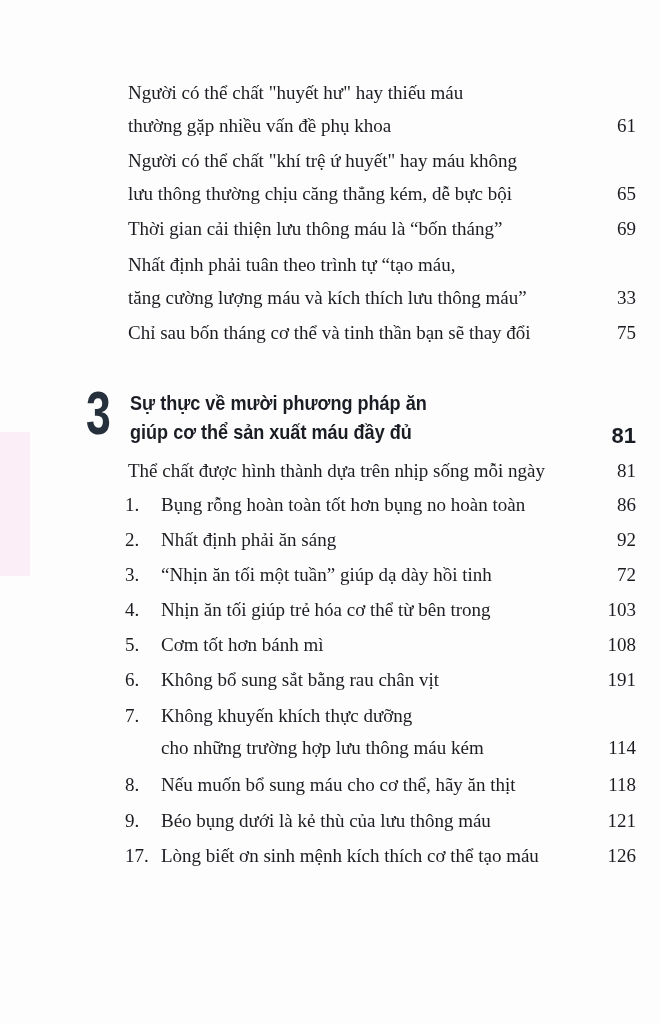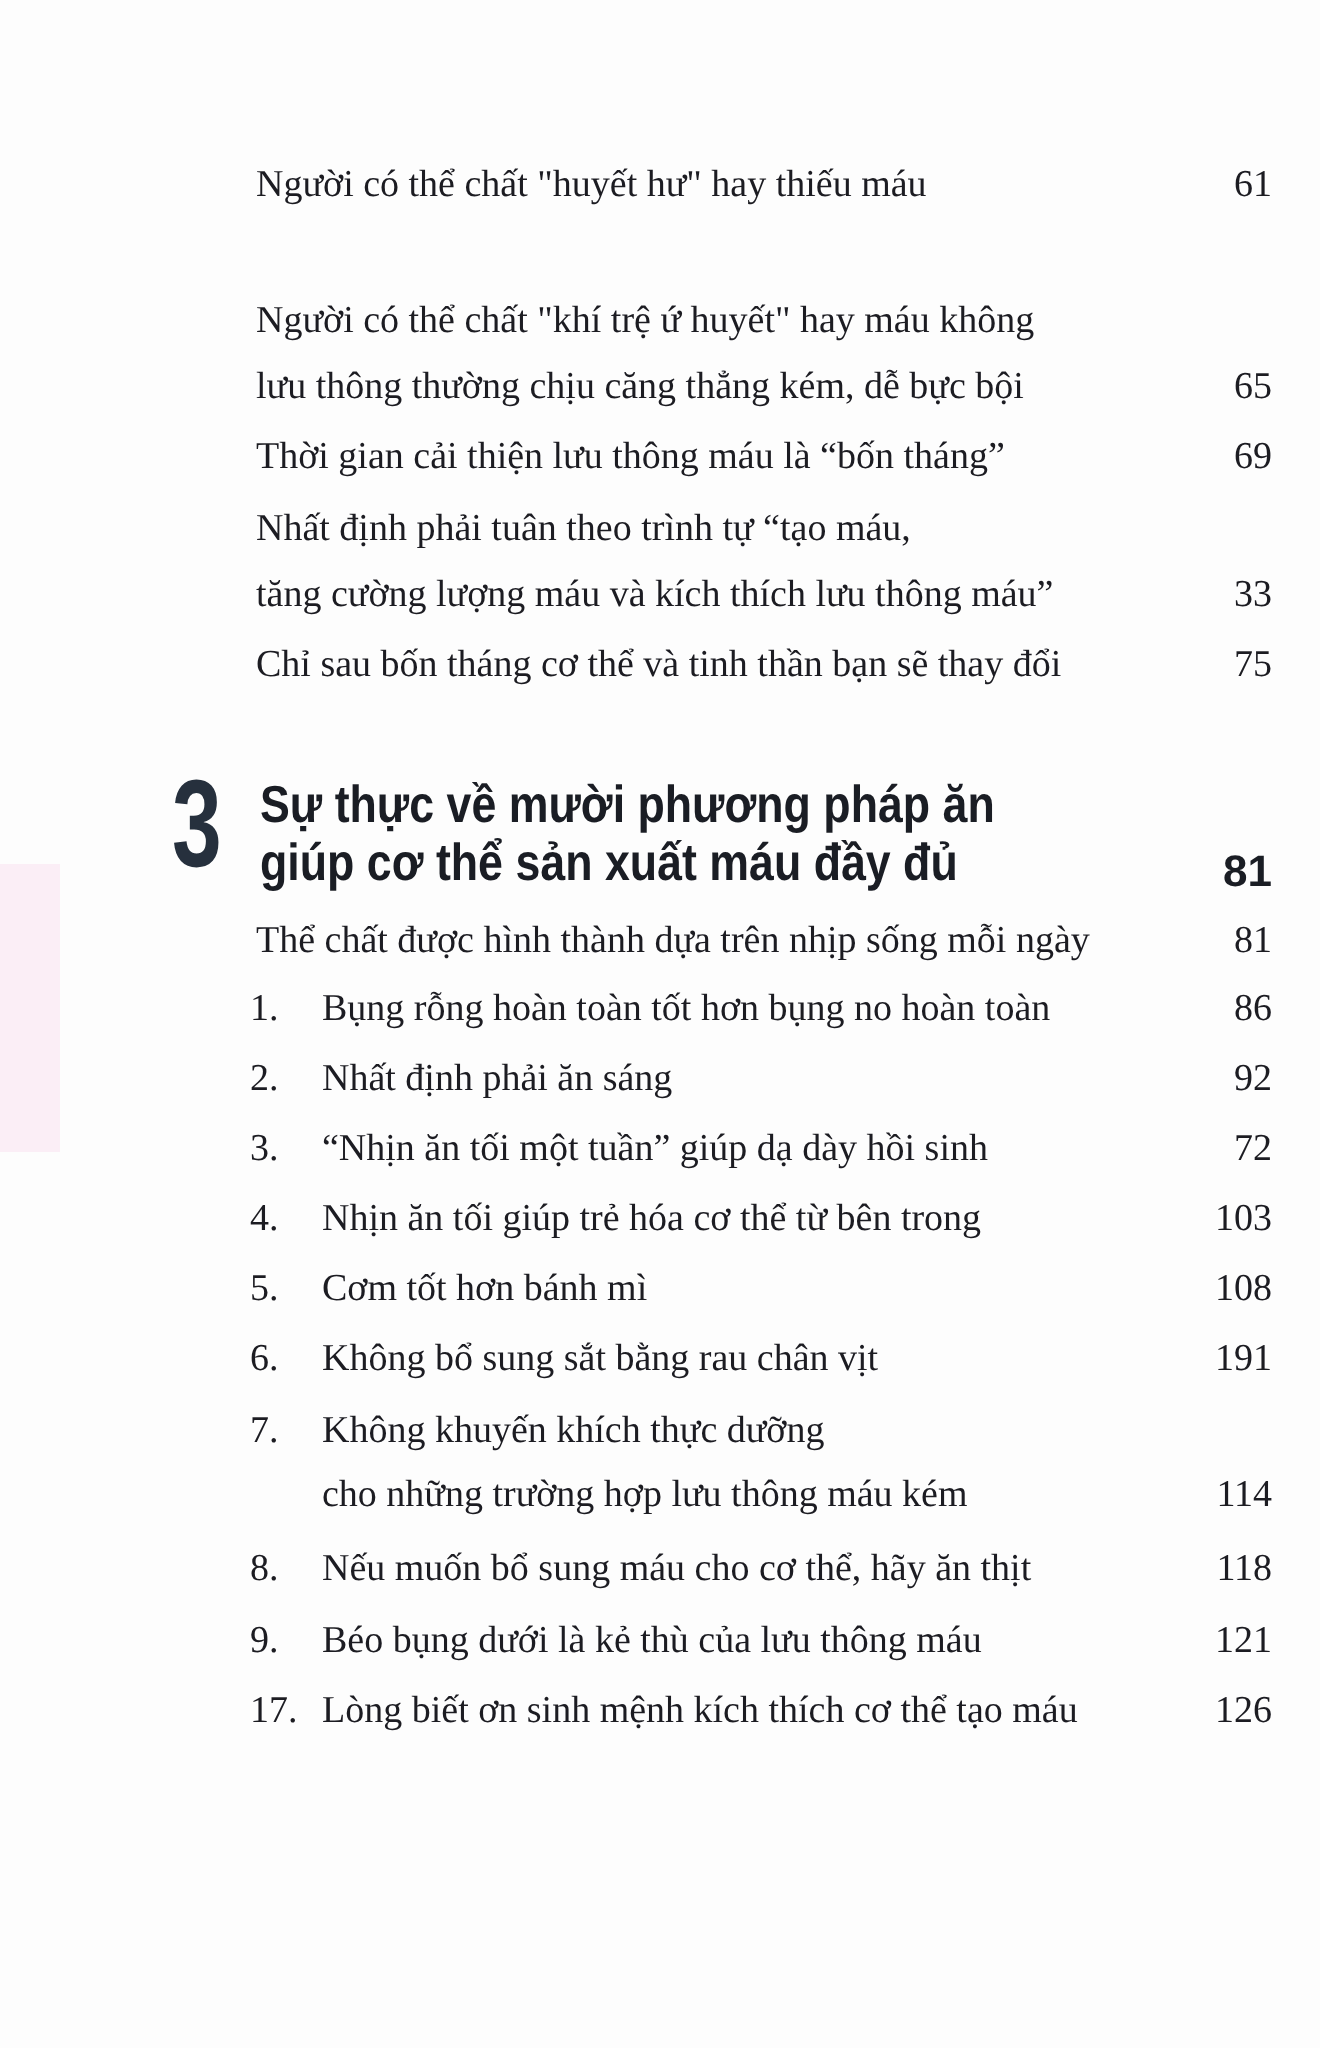--- a/index.html
+++ b/index.html
@@ -95,21 +95,21 @@
       color: #26303d;
       transform: scaleX(0.72);
       transform-origin: left top;
     }
     .chapter .chap-title {
       position: absolute;
       left: 44px;
       top: 2px;
       font-family: "Liberation Sans", "DejaVu Sans", sans-serif;
       font-weight: bold;
-      font-size: 26px;
+      font-size: 21px;
       line-height: 29px;
       color: #1a1d24;
     }
     .chapter .chap-title .line {
       display: block;
       white-space: nowrap;
       transform: scaleX(0.86);
       transform-origin: left center;
     }
     .chapter .chap-page {
@@ -125,20 +125,21 @@
   </style>
 </head>
 <body>
 
 <div class="pink-band"></div>
 
 <div class="toc">
 
   <div class="entry" style="top:76px;">
     <span class="line">Người có thể chất "huyết hư" hay thiếu máu</span>
+    <span class="line">thường gặp nhiều vấn đề phụ khoa</span>
     <span class="page">61</span>
   </div>
 
   <div class="entry" style="top:144px;">
     <span class="line">Người có thể chất "khí trệ ứ huyết" hay máu không</span>
     <span class="line">lưu thông thường chịu căng thẳng kém, dễ bực bội</span>
     <span class="page">65</span>
   </div>
 
   <div class="entry" style="top:212px;">
@@ -183,21 +184,21 @@
     <span class="idx">2.</span>
     <span class="text">
         <span class="line">Nhất định phải ăn sáng</span>
       </span>
     <span class="page">92</span>
   </div>
 
   <div class="num-entry" style="top:557px;">
     <span class="idx">3.</span>
     <span class="text">
-        <span class="line">“Nhịn ăn tối một tuần” giúp dạ dày hồi sinh</span>
+        <span class="line">“Nhịn ăn tối một tuần” giúp dạ dày hồi tinh</span>
       </span>
     <span class="page">72</span>
   </div>
 
   <div class="num-entry" style="top:592px;">
     <span class="idx">4.</span>
     <span class="text">
         <span class="line">Nhịn ăn tối giúp trẻ hóa cơ thể từ bên trong</span>
       </span>
     <span class="page">103</span>

